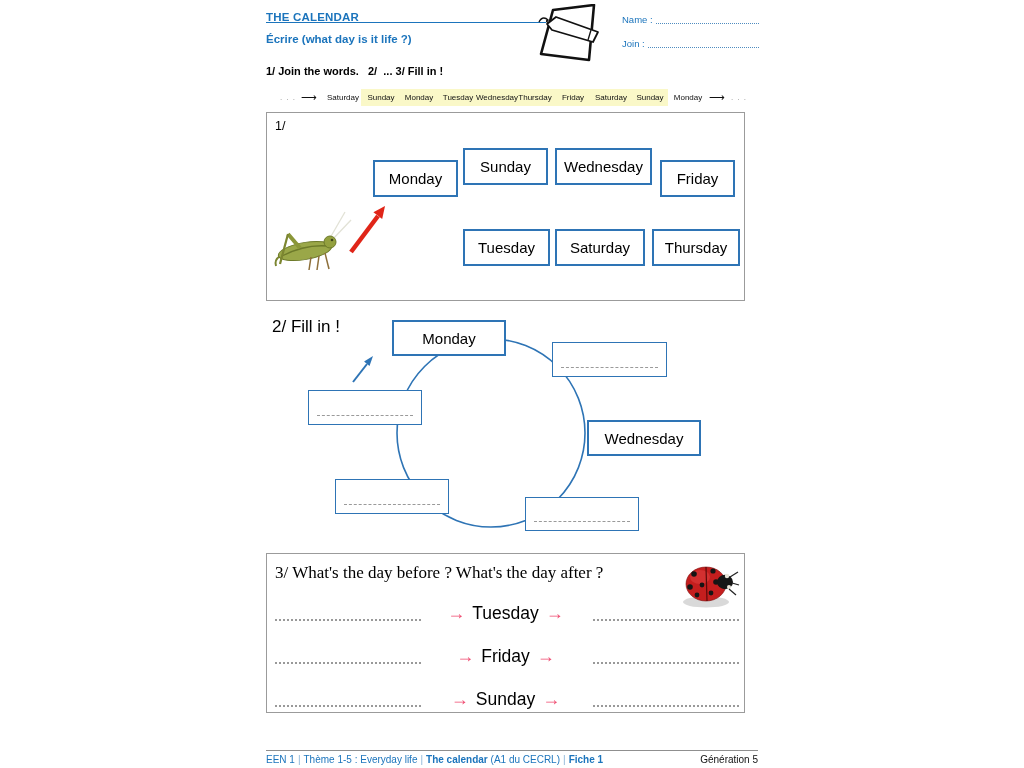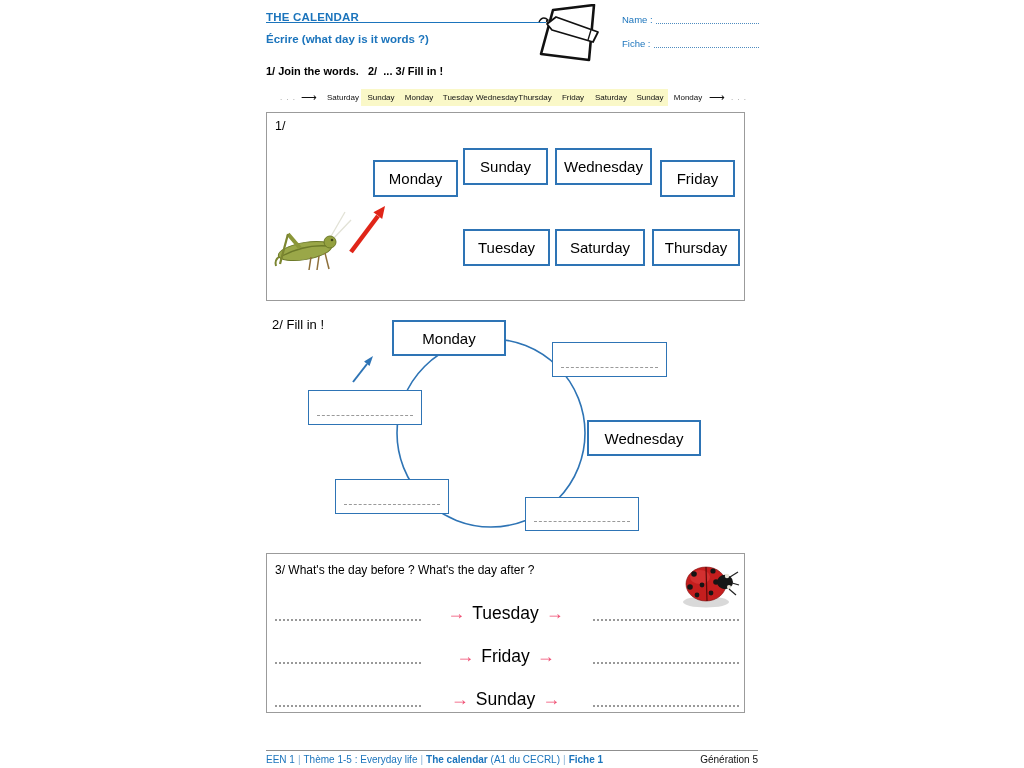--- a/index.html
+++ b/index.html
@@ -26,64 +26,64 @@
   .frame { border:1px solid #9b9b9b; background:#fff; box-sizing:border-box; }
   #ex1-box { left:266px; top:112px; width:479px; height:189px; }
   #ex3-box { left:266px; top:553px; width:479px; height:160px; }
   .ex-num { position:absolute; left:8px; top:6px; font-size:12.5px; }
   
   .wordbox {
     position:absolute; box-sizing:border-box; border:2px solid #2e74b5; background:#fff;
     display:flex; align-items:center; justify-content:center; font-size:15px; color:#000;
   }
   
-  .ex2-label { left:272px; top:317px; font-size:13px; color:#000; }
+  .ex2-label { left:272px; top:317px; font-size:17px; color:#000; }
   .slot {
     position:absolute; box-sizing:border-box; border:2px solid #2e74b5; background:#fff;
     display:flex; align-items:center; justify-content:center; font-size:15px;
   }
   .slot.empty { border-width:1.5px; }
   .slot .dash { position:absolute; left:8px; right:8px; bottom:8px; border-bottom:1px dashed #9a9a9a; }
   
-  .ex3-title { position:absolute; left:8px; top:9px; font-size:12px; }
+  .ex3-title { position:absolute; left:8px; top:9px; font-size:17px;font-family:Liberation Serif, serif; }
   .ex3row { position:absolute; left:0; width:100%; height:26px; }
   .ex3row .leader3 { position:absolute; bottom:3px; width:146px; border-bottom:2px dotted #999999; }
   .ex3row .leader3.l { left:8px; }
   .ex3row .leader3.r { right:5px; }
   .ex3row .mid { position:absolute; left:50%; transform:translateX(-50%); bottom:0; white-space:nowrap; display:flex; align-items:center; }
   .pinkarrow { color:#ef4d72; font-size:18px; line-height:22px; }
   .ex3day { font-size:17.5px; margin:0 7px; color:#000; }
   
   .foot-rule { left:266px; top:750px; width:492px; border-top:1px solid #8f8f8f; }
   .foot-left { left:266px; top:754px; font-size:10px; color:#1b74bc; white-space:nowrap; }
   .foot-left .sep { color:#8ab4d8; margin:0 3px; }
   .foot-left .bold { font-weight:bold; }
   .foot-right { top:754px; right:266px; font-size:10px; color:#111;margin-left:37px; }
   svg { display:block; }
 </style>
 </head>
 <body>
 
 <div class="abs page-title">THE CALENDAR</div>
 <div class="abs title-rule"></div>
-<div class="abs subtitle">Écrire (what day is it words ?)</div>
+<div class="abs subtitle">Écrire (what day is it life ?)</div>
 
 <svg class="abs" style="left:532px;top:4px;" width="84" height="60" viewBox="0 0 84 60">
   <polygon points="21,6 62,1 57,56 9,50" fill="#ffffff" stroke="#111" stroke-width="2.6" stroke-linejoin="round"></polygon>
   <path d="M7,18 c3,-6 7,-4 9,-2 c-3,1 -1,3 4,3" fill="none" stroke="#111" stroke-width="1.4"></path>
   <polygon points="15,20 24,13 66,28 61,38 20,26" fill="#ffffff" stroke="#111" stroke-width="1.8" stroke-linejoin="round"></polygon>
   <line x1="59" y1="26" x2="56" y2="36" stroke="#111" stroke-width="1.3"></line>
 </svg>
 
 <div class="abs nd-row" style="top:14px;">
   <span>Name :</span>
   <span class="leader"></span>
 </div>
 <div class="abs nd-row" style="top:38px;">
-  <span>Fiche :</span>
+  <span>Join :</span>
   <span class="leader"></span>
 </div>
 
 <div class="abs instr" style="left:266px;">1/ Join the words.</div>
 <div class="abs instr" style="left:368px;">2/ &nbsp;... 3/ Fill in !</div>
 
 <div class="abs strip">
   <div class="strip-band"></div>
   <span class="strip-dots" style="left:288px;">. . .</span>
   <span class="strip-arrow" style="left:309px;">⟶</span>

